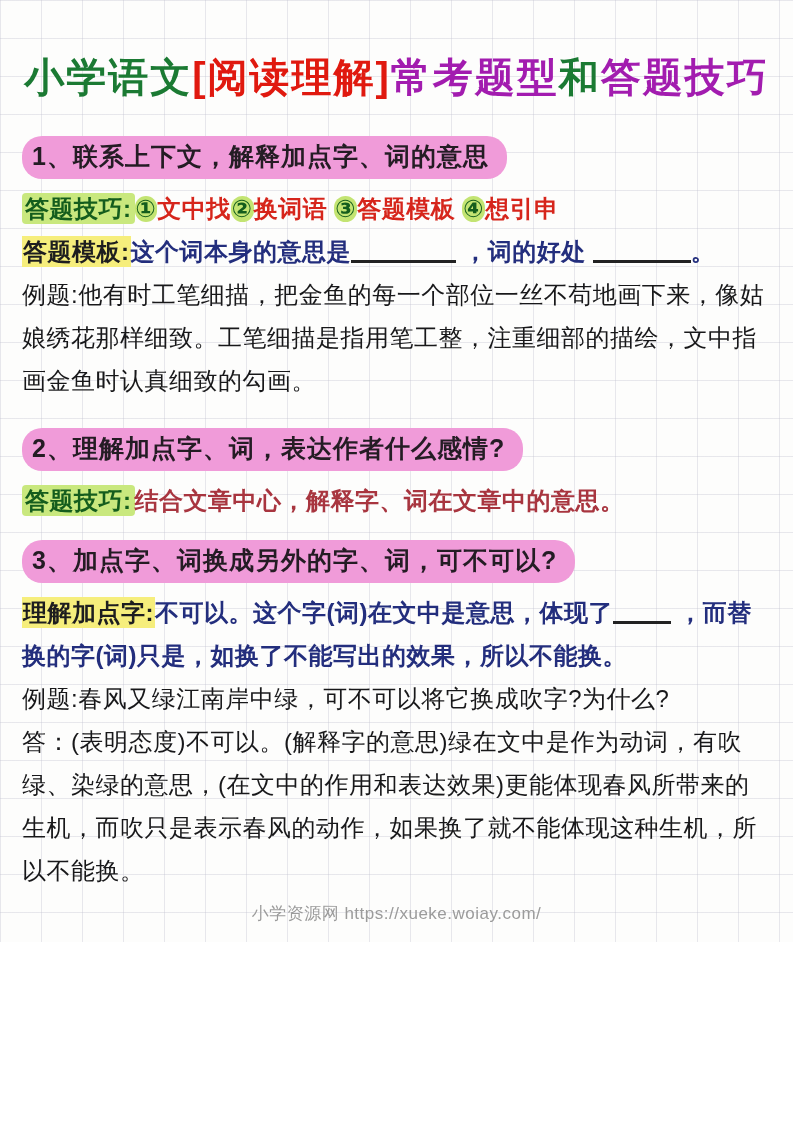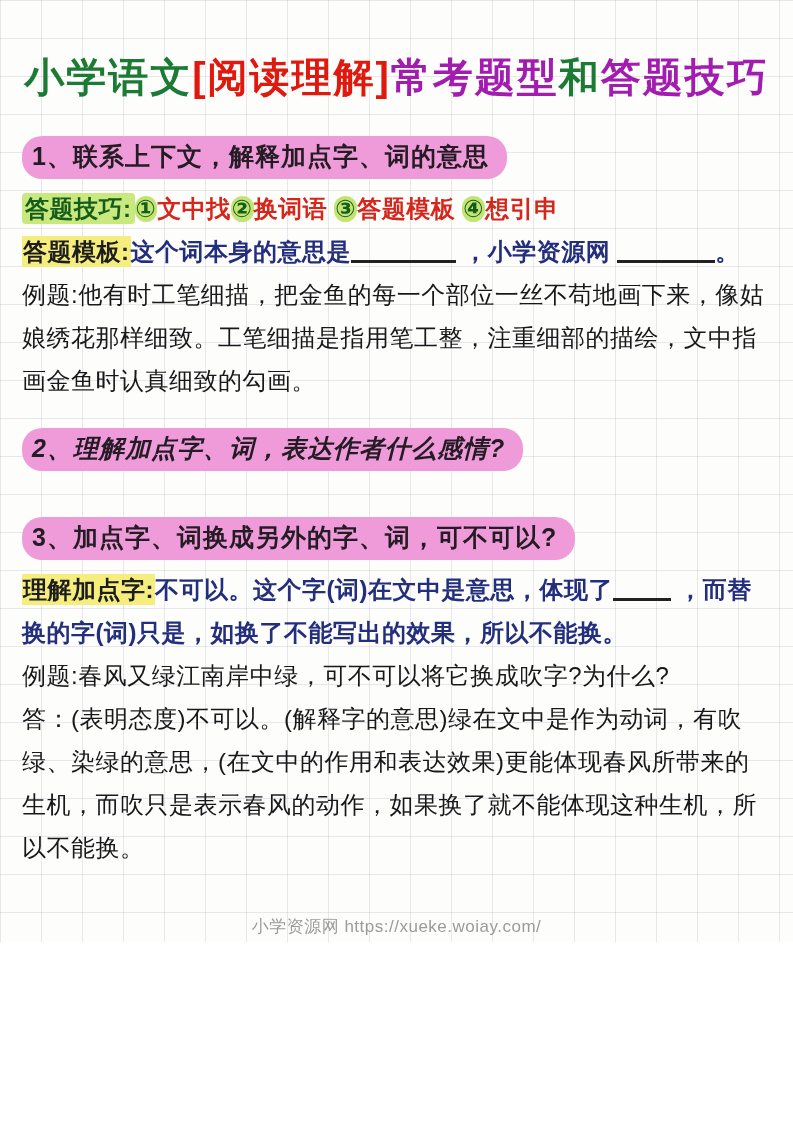--- a/index.html
+++ b/index.html
@@ -23,21 +23,21 @@
   .title{
     margin:0 0 34px 0;
     text-align:center;
     font-size:40px;
     font-weight:800;
     letter-spacing:2px;
     line-height:1.25;
   }
   section{display:block;}
   .sec1{margin-bottom:26px;margin-top:14px;}
-  .sec2{margin-bottom:38px;font-style:italic;}
+  .sec2{margin-bottom:18px;}
   .pill{
     display:inline-block;
     background:#f09bd9;
     color:#241c24;
     font-size:25px;
     font-weight:700;
     letter-spacing:1px;
     padding:4px 18px 6px 10px;
     border-radius:20px;
     margin-bottom:8px;
@@ -70,44 +70,45 @@
     line-height:1.1;
   }
   .blank{
     display:inline-block;
     border-bottom:3px solid #222;
     height:0.9em;
     transform:translateY(3px);
   }
   .footer{
     position:absolute;
-    left:0;bottom:4px;
+    left:0;bottom:17px;
     width:100%;
     text-align:center;
     color:#9b9b9b;
     font-size:17px;
     letter-spacing:0.5px;
   }
 </style>
 </head>
 <body>
 
 <div class="page">
 
   <h1 class="title"><span class="seg tg">小学语文</span><span class="seg tr">[阅读理解]</span><span class="seg tp">常考题型</span><span class="seg tg">和</span><span class="seg tp">答题技巧</span></h1>
 
   <section class="sec1">
     <div class="pill">1、联系上下文，解释加点字、词的意思</div>
     <p class="row"><span class="seg lg">答题技巧:</span><span class="seg circ">①</span><span class="seg red">文中找</span><span class="seg circ">②</span><span class="seg red">换词语 </span><span class="seg circ">③</span><span class="seg red">答题模板 </span><span class="seg circ">④</span><span class="seg red">想引申</span></p>
-    <p class="row"><span class="seg ly">答题模板:</span><span class="seg navy">这个词本身的意思是</span><span class="seg blank" style="width: 105px;"></span><span class="seg navy"> ，小学资源网 </span><span class="seg blank" style="width: 98px;"></span><span class="seg navy">。</span></p>
+    <p class="row"><span class="seg ly">答题模板:</span><span class="seg navy">这个词本身的意思是</span><span class="seg blank" style="width: 105px;"></span><span class="seg navy"> ，词的好处 </span><span class="seg blank" style="width: 98px;"></span><span class="seg navy">。</span></p>
     <p class="row"><span class="seg blk">例题:他有时工笔细描，把金鱼的每一个部位一丝不苟地画下来，像姑娘绣花那样细致。工笔细描是指用笔工整，注重细部的描绘，文中指画金鱼时认真细致的勾画。</span></p>
   </section>
 
   <section class="sec2">
     <div class="pill">2、理解加点字、词，表达作者什么感情?</div>
+    <p class="row"><span class="seg lg">答题技巧:</span><span class="seg mar">结合文章中心，解释字、词在文章中的意思。</span></p>
   </section>
 
   <section class="sec3">
     <div class="pill">3、加点字、词换成另外的字、词，可不可以?</div>
     <p class="row"><span class="seg ly">理解加点字:</span><span class="seg navy">不可以。这个字(词)在文中是意思，体现了</span><span class="seg blank" style="width: 58px;"></span><span class="seg navy"> ，而替换的字(词)只是，如换了不能写出的效果，所以不能换。</span></p>
     <p class="row"><span class="seg blk">例题:春风又绿江南岸中绿，可不可以将它换成吹字?为什么?</span></p>
     <p class="row"><span class="seg blk">答：(表明态度)不可以。(解释字的意思)绿在文中是作为动词，有吹绿、染绿的意思，(在文中的作用和表达效果)更能体现春风所带来的生机，而吹只是表示春风的动作，如果换了就不能体现这种生机，所以不能换。</span></p>
   </section>
 
   <div class="footer">小学资源网 https://xueke.woiay.com/</div>

